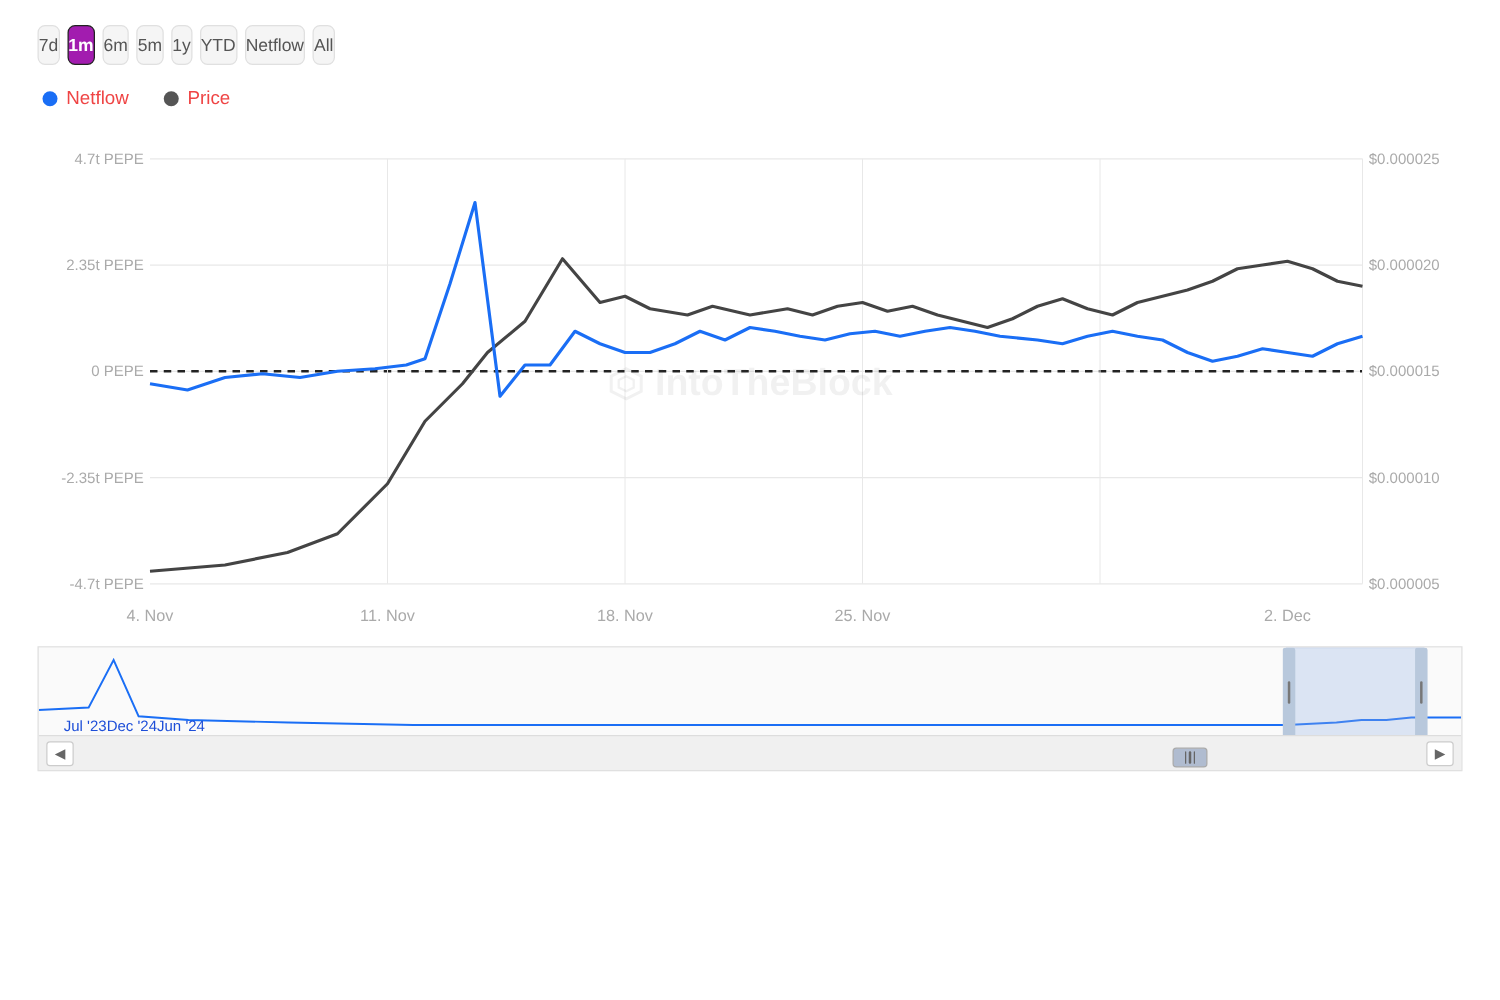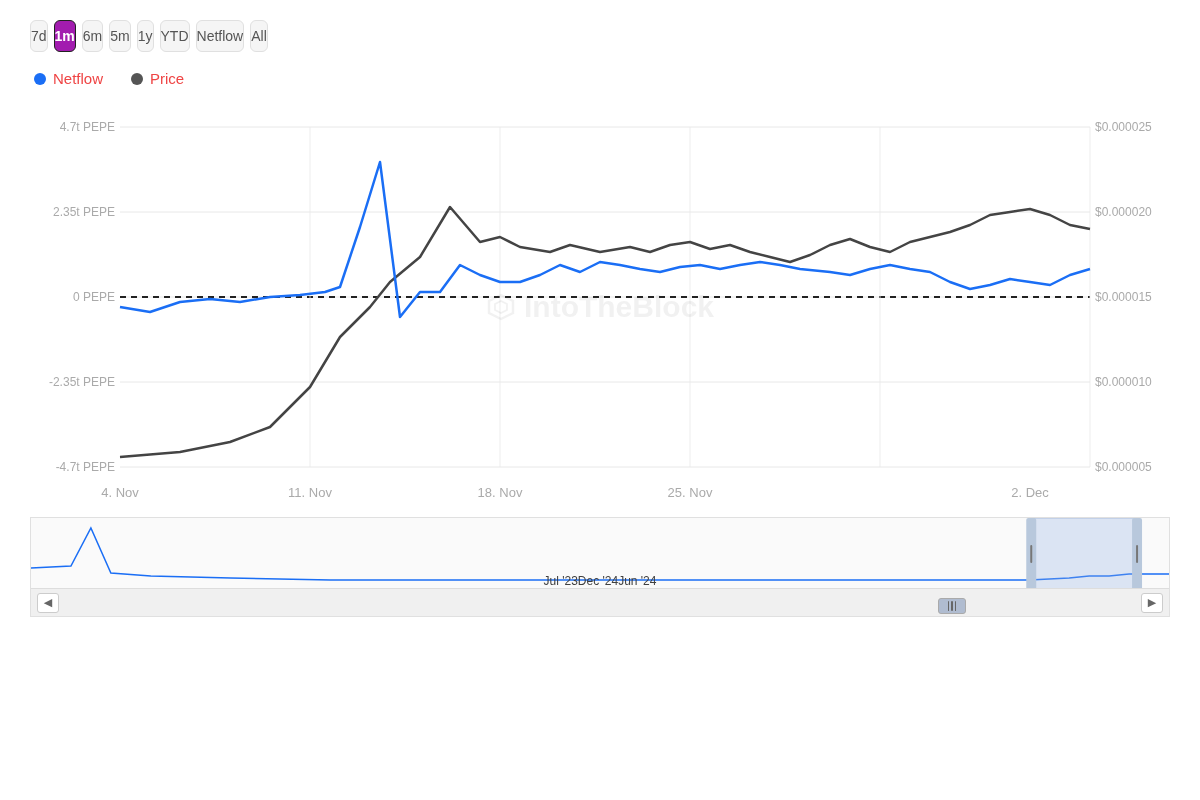--- a/index.html
+++ b/index.html
@@ -88,24 +88,24 @@
       position: relative;
       width: 100%;
       height: 100%;
     }
     .mini-x-labels {
       position: absolute;
       bottom: 28px;
       left: 0;
       right: 0;
       display: flex;
-      justify-content: center;
+      justify-content: flex-start;
       padding: 0 20px;
       font-size: 12px;
-      color: #404040;
+      color: #1d4ed8;
     }
     .mini-nav-bar {
       position: absolute;
       bottom: 0;
       left: 0;
       right: 0;
       height: 28px;
       background: #f0f0f0;
       border-top: 1px solid #ddd;
       display: flex;

